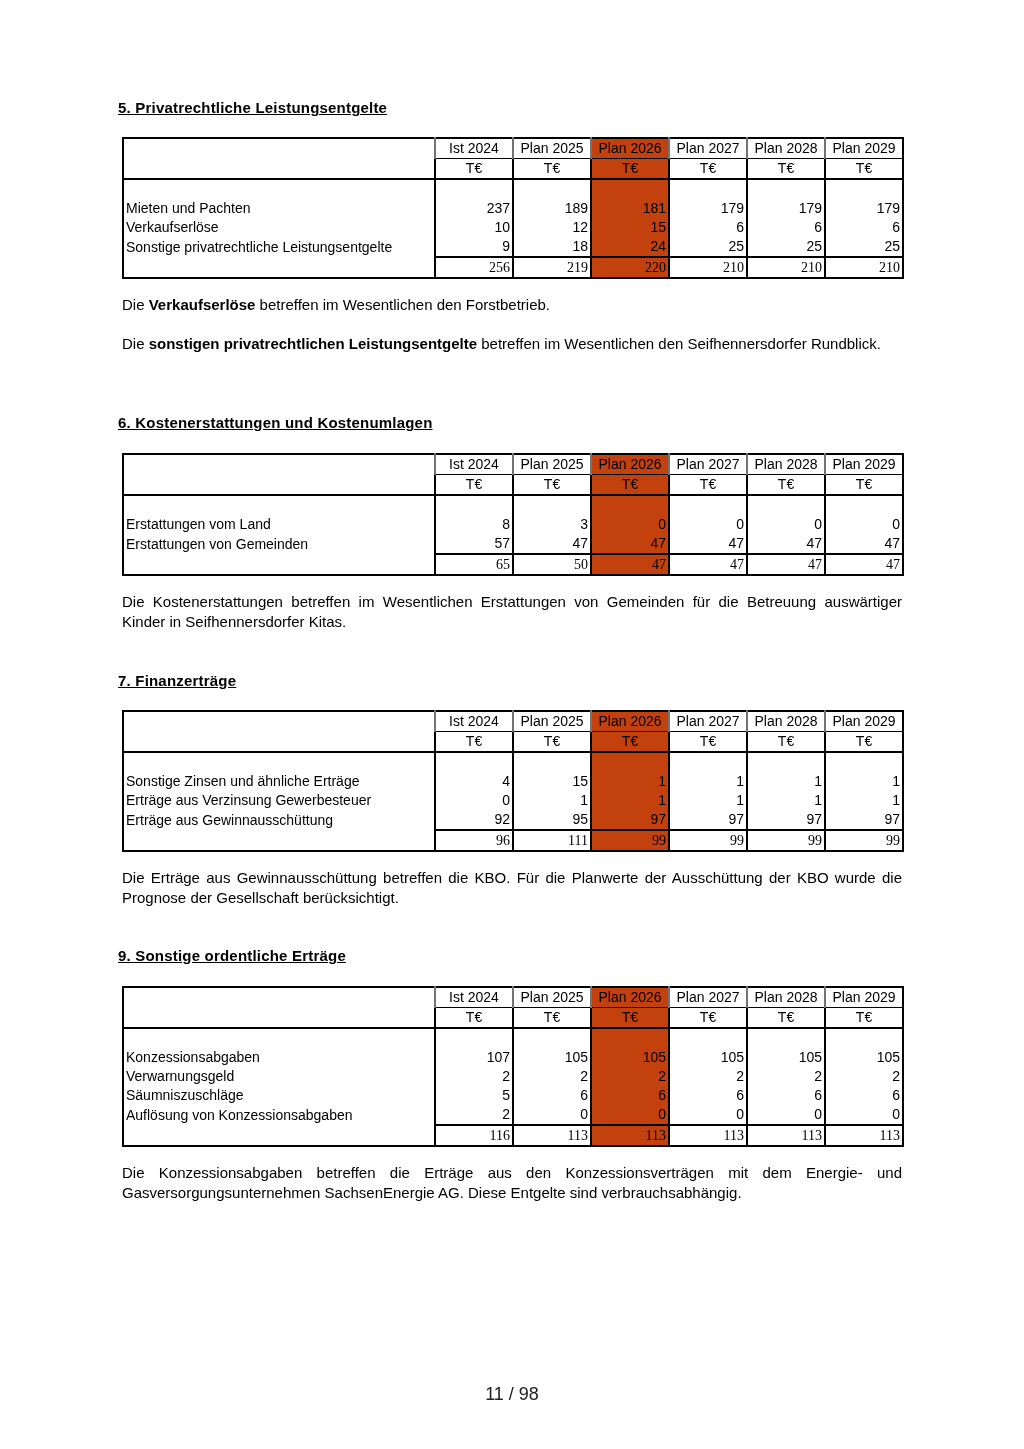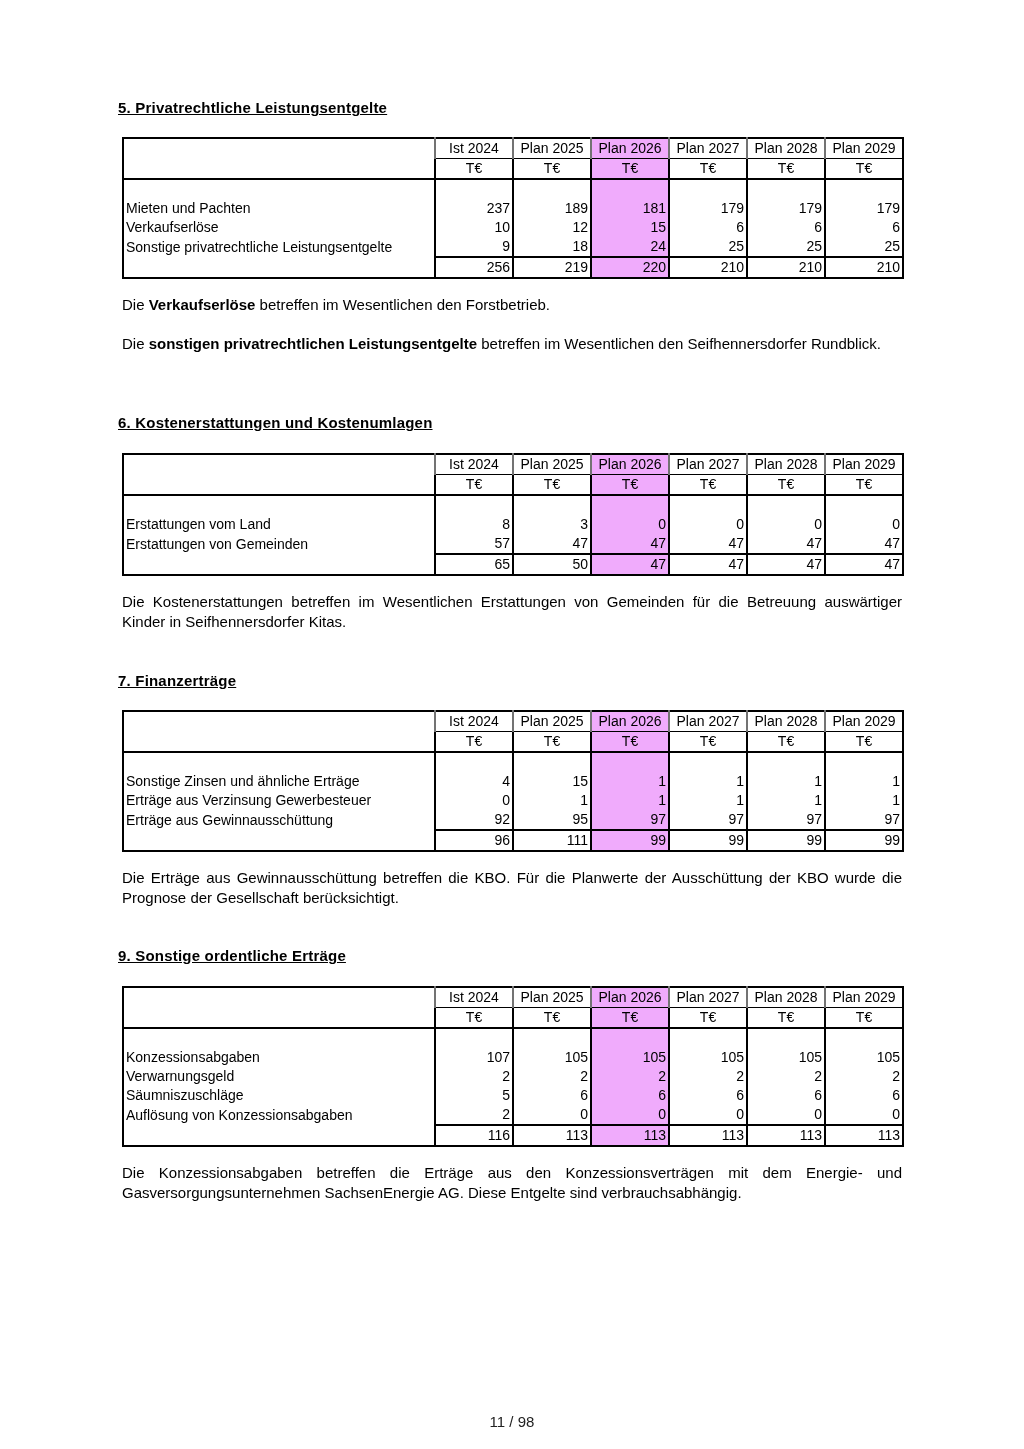--- a/index.html
+++ b/index.html
@@ -7,24 +7,24 @@
   .section-title { position: absolute; left: 118px; font-size: 15px; font-weight: bold; text-decoration: underline; margin: 0; letter-spacing: 0.2px; }
   .para { position: absolute; left: 122px; width: 780px; font-size: 15px; line-height: 20px; margin: 0; text-align: justify; }
   table.fin { position: absolute; left: 122px; width: 780px; border-collapse: collapse; font-size: 14px; table-layout: fixed; border: 2px solid #000; }
   table.fin col.label { width: 312px; }
   table.fin col.num { width: 78px; }
   table.fin td { padding: 0 2px; height: 19px; line-height: 19px; white-space: nowrap; overflow: hidden; }
   table.fin td.hdr { text-align: center; border-left: 2px solid #737373; border-bottom: 1px solid #000; }
   table.fin td.unit { text-align: center; border-left: 2px solid #000; border-bottom: 2px solid #000; }
   table.fin td.lblhead { border-bottom: 2px solid #000; }
   table.fin td.num { text-align: right; border-left: 2px solid #000; }
-  table.fin td.sum { text-align: right; border-left: 2px solid #000; border-top: 2px solid #000; }
-  table.fin td.hl { background: #f0abfc; }
+  table.fin td.sum { text-align: right; border-left: 2px solid #000; border-top: 2px solid #000; font-family: Liberation Serif, serif; }
+  table.fin td.hl { background: #c2410c; }
   table.fin tr.spacer td { height: 19px; }
-  .page-num { position: absolute; top: 1384px; left: 0; width: 1024px; text-align: center; font-size: 15px; color: #222; margin-top: 29px; }
+  .page-num { position: absolute; top: 1384px; left: 0; width: 1024px; text-align: center; font-size: 18px; color: #222; }
 </style>
 </head>
 <body>
 
 <h2 class="section-title" style="top:99px;">5. Privatrechtliche Leistungsentgelte</h2>
 <table class="fin" style="top:137px;">
     <colgroup>
       <col class="label">
       <col class="num">
       <col class="num">

